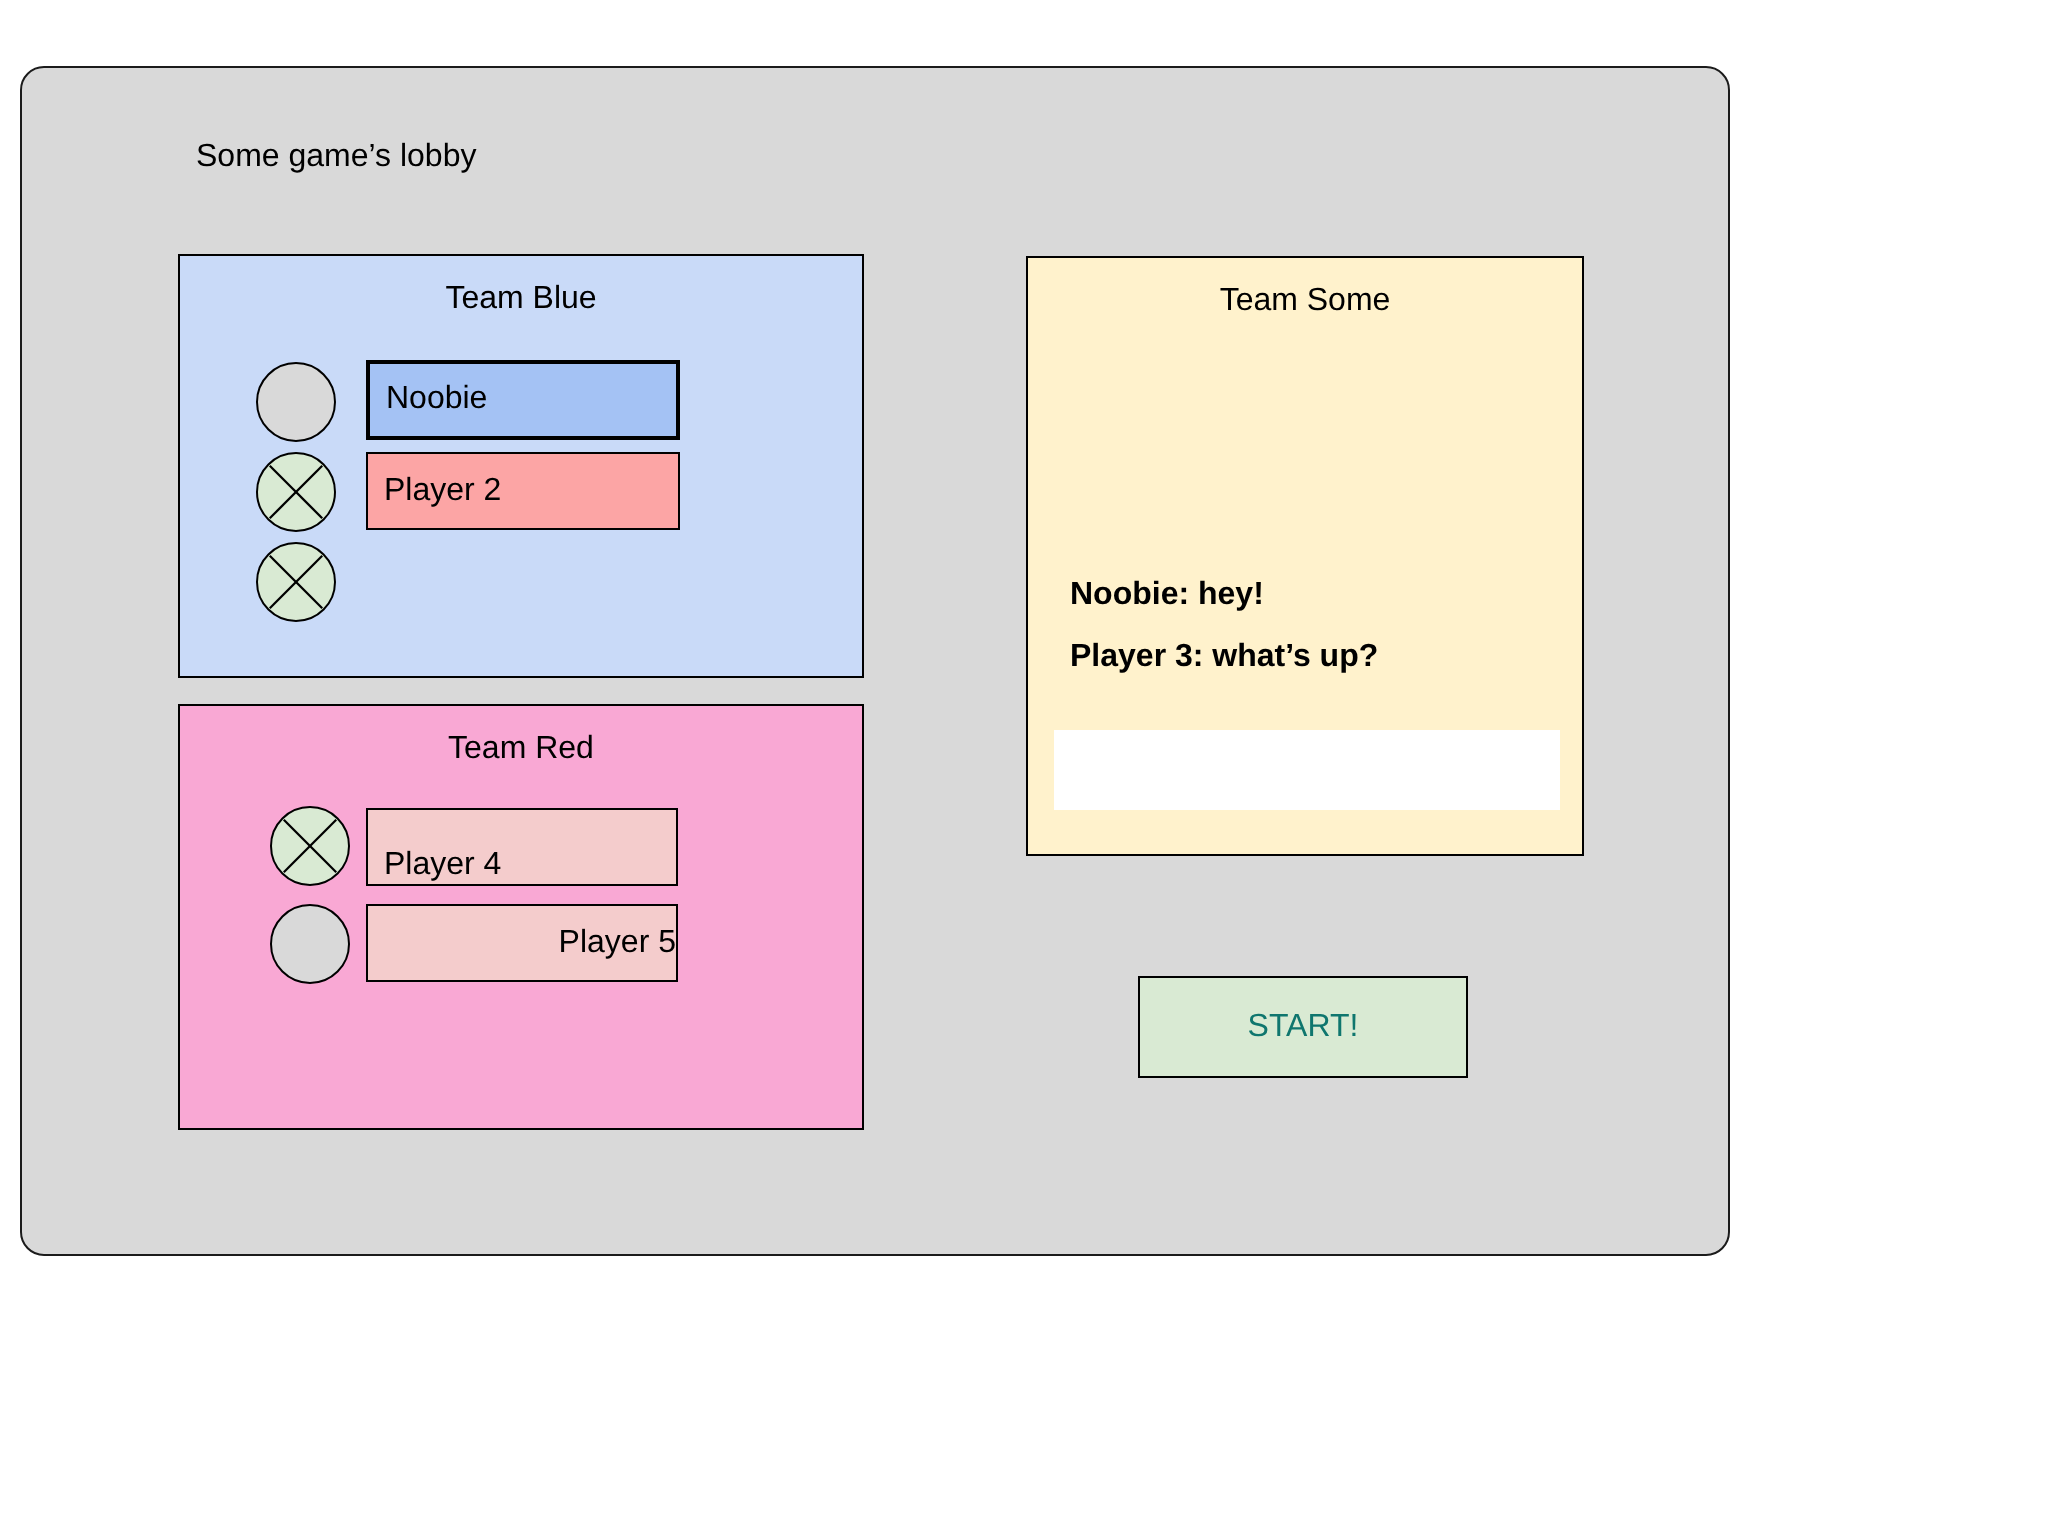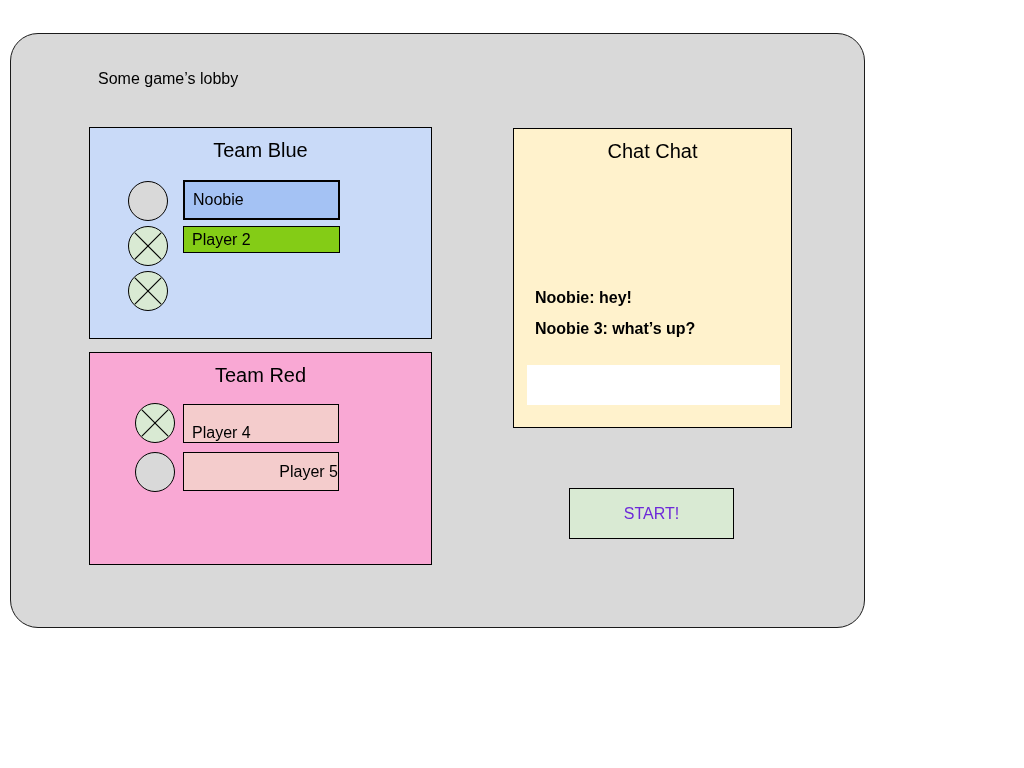--- a/index.html
+++ b/index.html
@@ -12,42 +12,42 @@
     position: relative;
   }
 
   
   .lobby {
     position: absolute;
     left: 10px; top: 33px;
     width: 855px; height: 595px;
     background: #d9d9d9;
     border: 1px solid #1b1b1b;
-    border-radius: 28px;
+    border-radius: 12px;
   }
 
   .lobby-title {
     position: absolute;
     left: 87px; top: 37px;
     font-size: 16px;
     line-height: 16px;
     white-space: nowrap;
   }
 
   
   .panel {
     position: absolute;
     border: 1px solid #000000;
   }
   .panel-title {
     position: absolute;
     left: 0; top: 13px;
     width: 100%;
     text-align: center;
-    font-size: 20px;
+    font-size: 16px;
     line-height: 18px;
   }
   .team-blue-panel {
     left: 78px; top: 93px;
     width: 343px; height: 212px;
     background: #c9daf8;
   }
   .team-red-panel {
     left: 78px; top: 318px;
     width: 343px; height: 213px;
@@ -70,21 +70,21 @@
 
   .name-box {
     position: absolute;
     border: 1px solid #000000;
     display: flex;
     align-items: center;
     padding-left: 8px;
     font-size: 16px;
     white-space: nowrap;
   }
-  .team-blue-panel .name-box { background: #84cc16; width: 157px; height: 27px; left: 93px; }
+  .team-blue-panel .name-box { background: #fca5a5; width: 157px; height: 39px; left: 93px; }
   .team-red-panel  .name-box { background: #f4cccc; width: 156px; height: 39px; left: 93px; }
 
   .name-box.highlighted {
     background: #a4c2f4;
     border-width: 2.5px;
     height: 40px;
   }
 
   
   .chat-panel {
@@ -117,21 +117,21 @@
 
   
   .start-button {
     position: absolute;
     left: 558px; top: 454px;
     width: 165px; height: 51px;
     background: #d9ead3;
     border: 1.5px solid #000000;
     font-size: 16px;
     font-family: "Liberation Sans", "DejaVu Sans", sans-serif;
-    color: #6d28d9;
+    color: #0f766e;
     cursor: pointer;
   }
 </style>
 </head>
 <body>
 
 <div class="lobby">
 
   <div class="lobby-title">Some game’s lobby</div>
 
@@ -184,23 +184,23 @@
         <line class="x-mark" x1="6.2" y1="6.2" x2="33.8" y2="33.8" stroke="#000" stroke-width="1.2"></line>
         <line class="x-mark" x1="33.8" y1="6.2" x2="6.2" y2="33.8" stroke="#000" stroke-width="1.2"></line>
       </svg>
     </div>
     <div class="name-box" style="top:99px;justify-content:flex-end;">
       <span>Player 5</span>
     </div>
   </div>
 
   <div class="panel chat-panel">
-    <div class="panel-title">Chat Chat</div>
+    <div class="panel-title">Team Some</div>
     <div class="chat-messages">
       <div class="chat-message">Noobie: hey!</div>
-      <div class="chat-message">Noobie 3: what’s up?</div>
+      <div class="chat-message">Player 3: what’s up?</div>
     </div>
     <input class="chat-input" type="text" placeholder="" style="">
   </div>
 
   <button class="start-button">START!</button>
 
 </div>
 
 </body></html>

